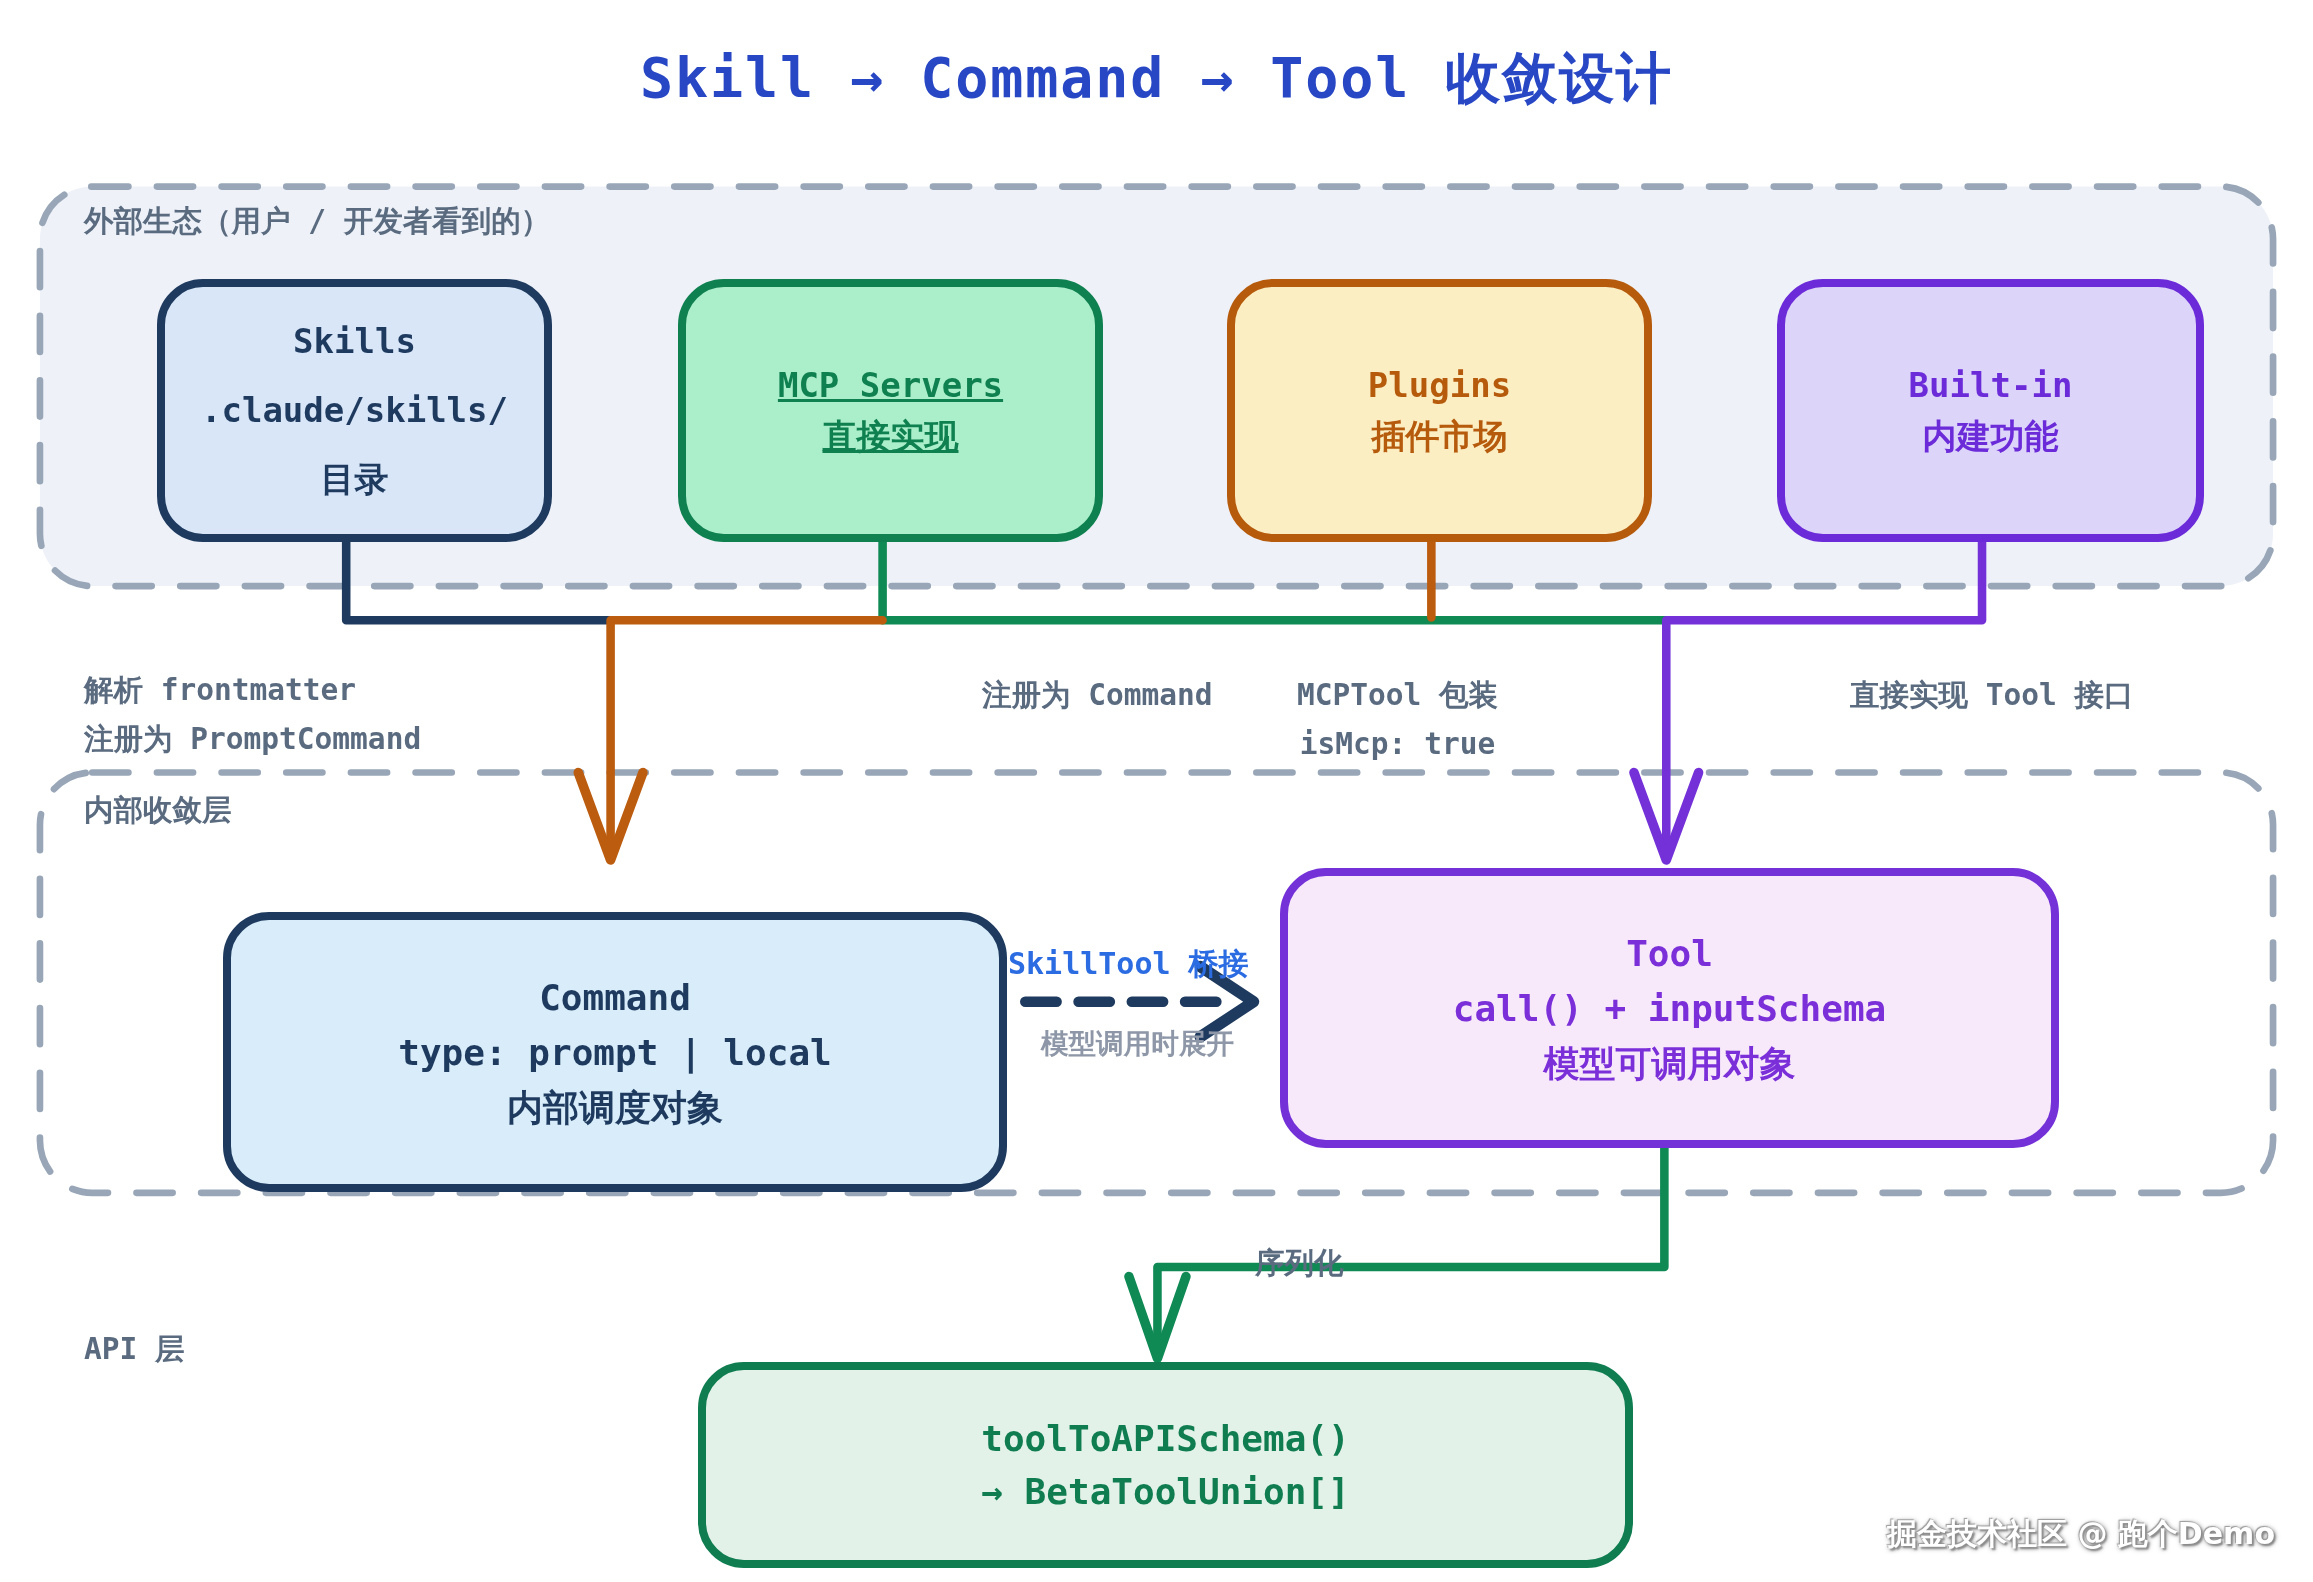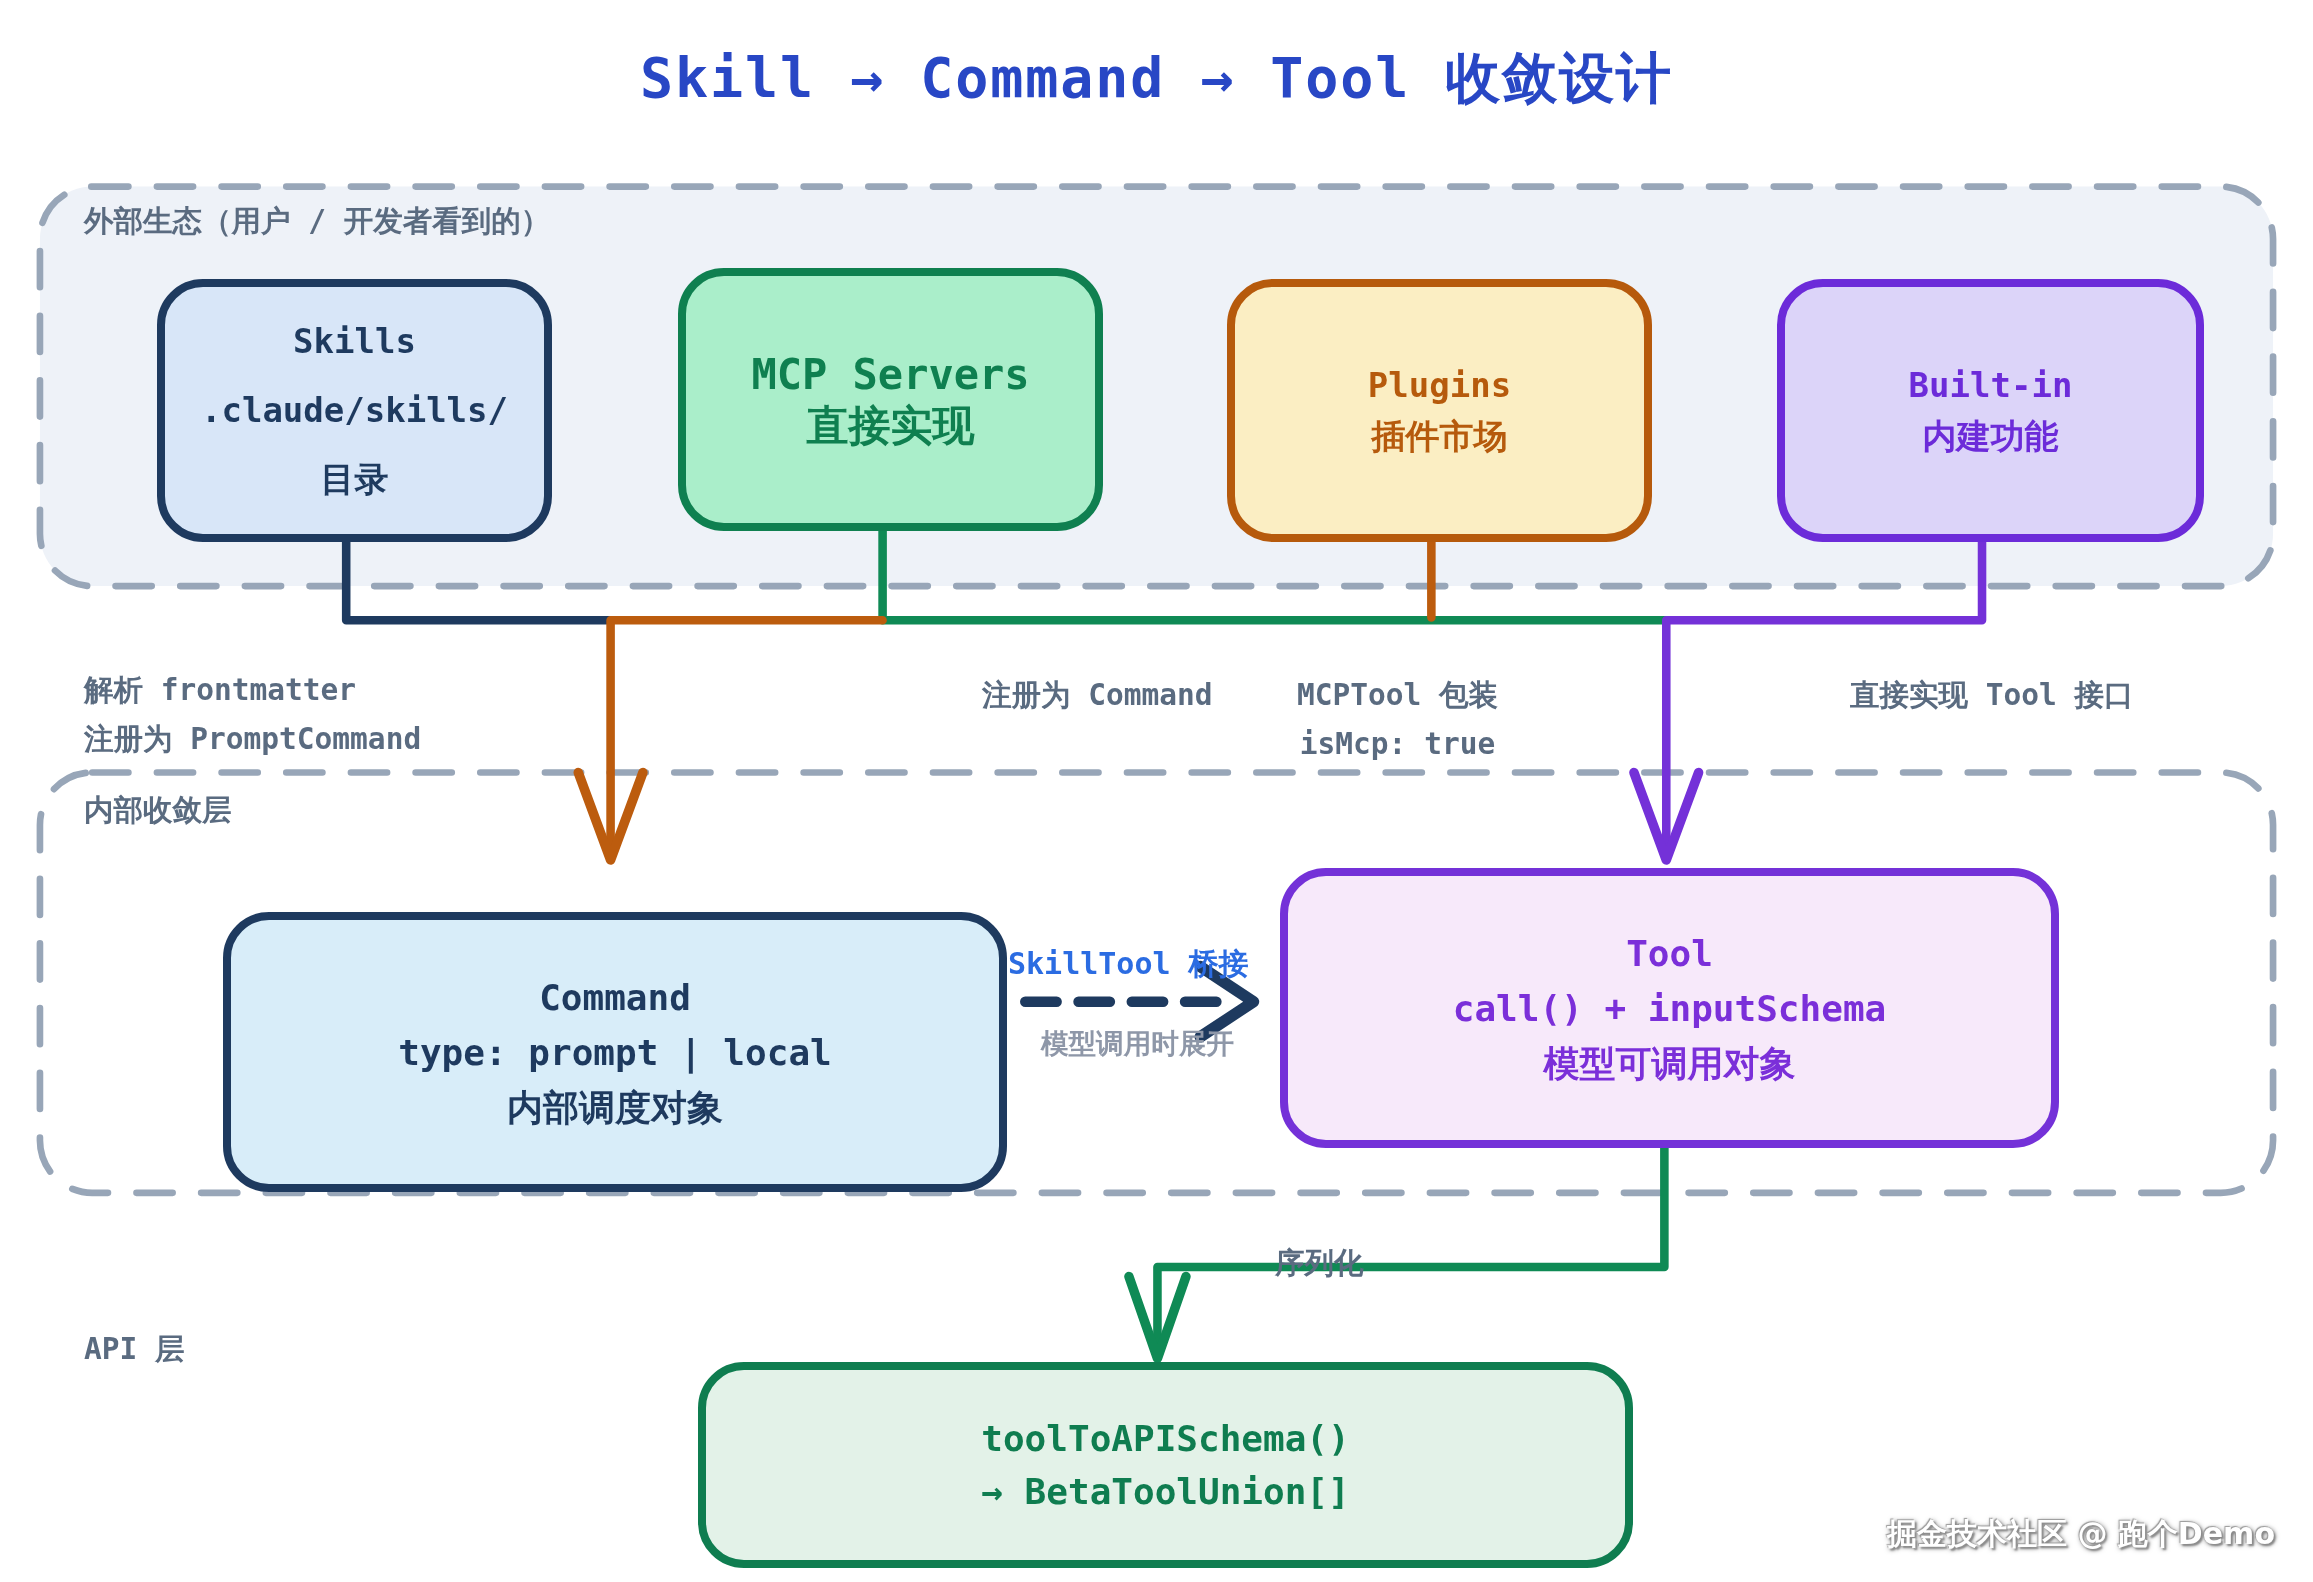--- a/index.html
+++ b/index.html
@@ -21,21 +21,21 @@
   }
 
   .node{
     position:absolute;display:flex;flex-direction:column;justify-content:center;
     align-items:center;text-align:center;border-radius:46px;border:8.6px solid;
     font-weight:bold;white-space:nowrap;
   }
   .node .ln{display:block;}
 
   .node-skills  {left:157px;top:279px;width:379px;height:247px;background:var(--skills_fill);border-color:var(--navy);color:var(--navy);font-size:34px;line-height:49px;gap:20px;}
-  .node-mcp     {left:678px;top:268px;width:409px;height:247px;background:var(--mcp_fill);border-color:var(--mcp_text);color:var(--mcp_text);font-size:42px;line-height:51px;}
+  .node-mcp     {left:678px;top:279px;width:409px;height:247px;background:var(--mcp_fill);border-color:var(--mcp_text);color:var(--mcp_text);font-size:34px;line-height:51px;text-decoration:underline;}
   .node-plugins {left:1227px;top:279px;width:409px;height:247px;background:var(--plugins_fill);border-color:var(--plugins_text);color:var(--plugins_text);font-size:34px;line-height:51px;}
   .node-builtin {left:1777px;top:279px;width:411px;height:247px;background:var(--builtin_fill);border-color:var(--builtin_text);color:var(--builtin_text);font-size:34px;line-height:51px;}
   .node-command {left:223px;top:912px;width:768px;height:264px;background:var(--command_fill);border-color:var(--navy);color:var(--navy);font-size:36px;line-height:55px;}
   .node-tool    {left:1280px;top:868px;width:763px;height:264px;background:var(--tool_fill);border-color:var(--purple);color:var(--tool_text);font-size:36px;line-height:55px;}
   .node-api     {left:698px;top:1362px;width:919px;height:190px;background:var(--api_fill);border-color:var(--api_text);color:var(--api_text);font-size:36px;line-height:53px;}
 
   .edge-label{
     position:absolute;font-size:29.5px;font-weight:bold;color:var(--gray_label);
     line-height:49px;white-space:nowrap;
   }
@@ -44,21 +44,21 @@
   .bridge-top{
     position:absolute;left:1008px;top:944px;width:259px;
     font-size:30px;font-weight:bold;color:var(--bridge_blue);white-space:nowrap;
   }
   .bridge-bottom{
     position:absolute;left:1008px;top:1025px;width:259px;text-align:center;
     font-size:27.6px;font-weight:bold;color:var(--bridge_gray);white-space:nowrap;
   }
   .serialize-label{
     position:absolute;left:1255px;top:1244px;font-size:29.5px;font-weight:bold;
-    color:var(--gray_label);white-space:nowrap;margin-left:20px;
+    color:var(--gray_label);white-space:nowrap;
   }
   .watermark{
     position:absolute;right:38px;top:1514px;font-size:30px;font-weight:bold;
     color:var(--watermark);white-space:nowrap;
     text-shadow:1.9px 1.9px 1.9px #8a8a8a,-1px -1px 1px #9a9a9a,1px 1px 5.7px #777777;
     font-family:"DejaVu Sans","Liberation Sans",sans-serif;
   }
 
   
   .st-navy  {stroke:var(--navy);}

